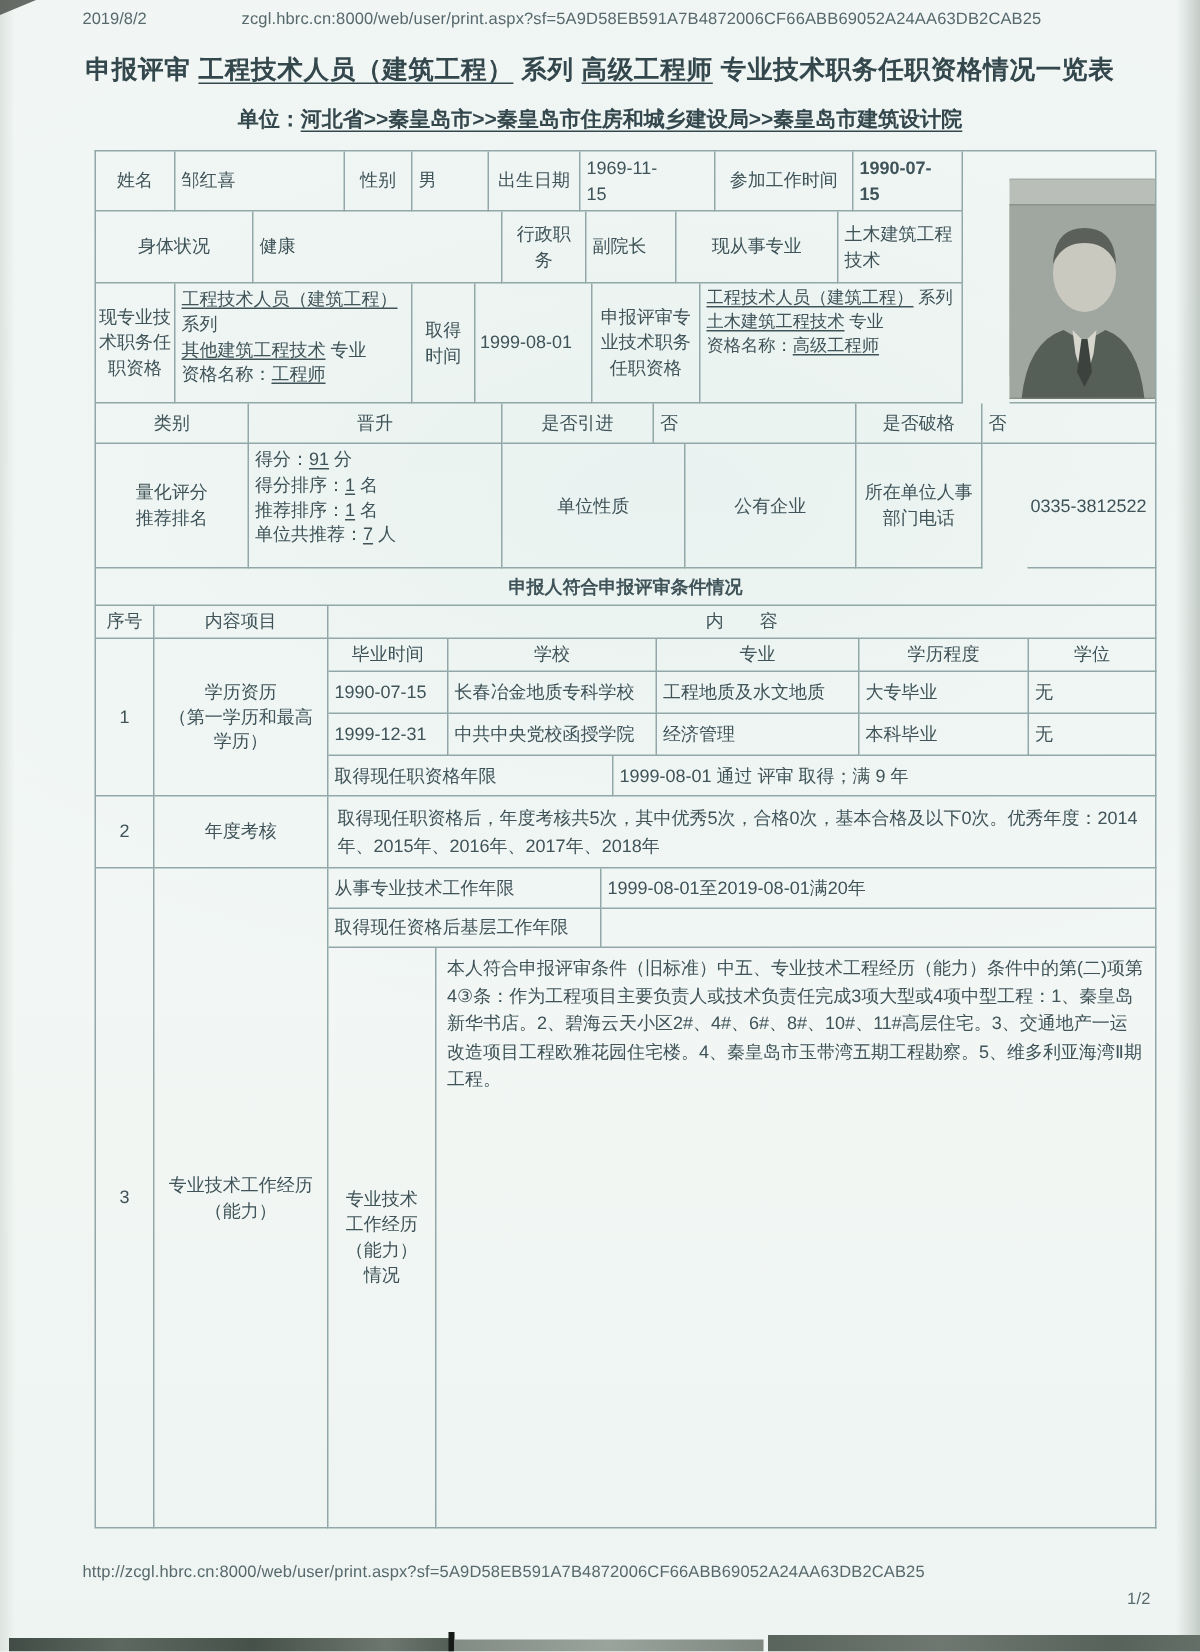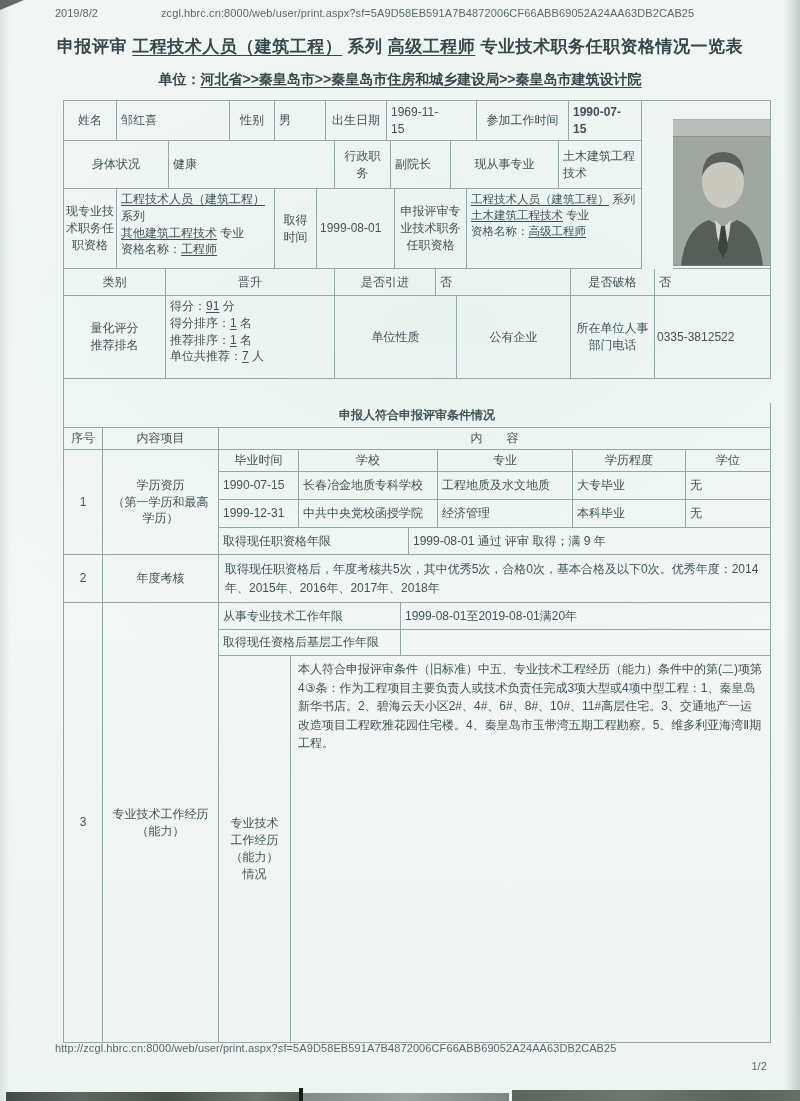--- a/index.html
+++ b/index.html
@@ -145,24 +145,24 @@
     </div>
 
     <div class="row" style="height:83px;">
       <div class="cell" style="width:102px;">量化评分
 推荐排名</div>
       <div class="cell left rich" style="width:169px;"><div class="rich-line"><span>得分：</span><span class="uline">91</span><span> 分</span></div><div class="rich-line"><span>得分排序：</span><span class="uline">1</span><span> 名</span></div><div class="rich-line"><span>推荐排序：</span><span class="uline">1</span><span> 名</span></div><div class="rich-line"><span>单位共推荐：</span><span class="uline">7</span><span> 人</span></div></div>
       <div class="cell" style="width:122px;">单位性质</div>
       <div class="cell" style="width:114px;">公有企业</div>
       <div class="cell" style="width:84px;">所在单位人事
 部门电话</div>
-      <div class="cell left" style="flex:1;padding:2px 2px;">0335-3812522</div>
-    </div>
-
-    <div class="row" style="height:25px;margin-top:24px;">
+      <div class="cell left" style="flex:1;padding:2px 2px;margin-left:30px;">0335-3812522</div>
+    </div>
+
+    <div class="row" style="height:25px;">
       <div class="cell sec-hdr" style="flex:1;">申报人符合申报评审条件情况</div>
     </div>
 
     <div class="row" style="height:22px;">
       <div class="cell hdr" style="width:39px;">序号</div>
       <div class="cell hdr" style="width:116px;">内容项目</div>
       <div class="cell hdr" style="flex:1;">内　　容</div>
     </div>
 
     <div class="row" style="height:105px;">

